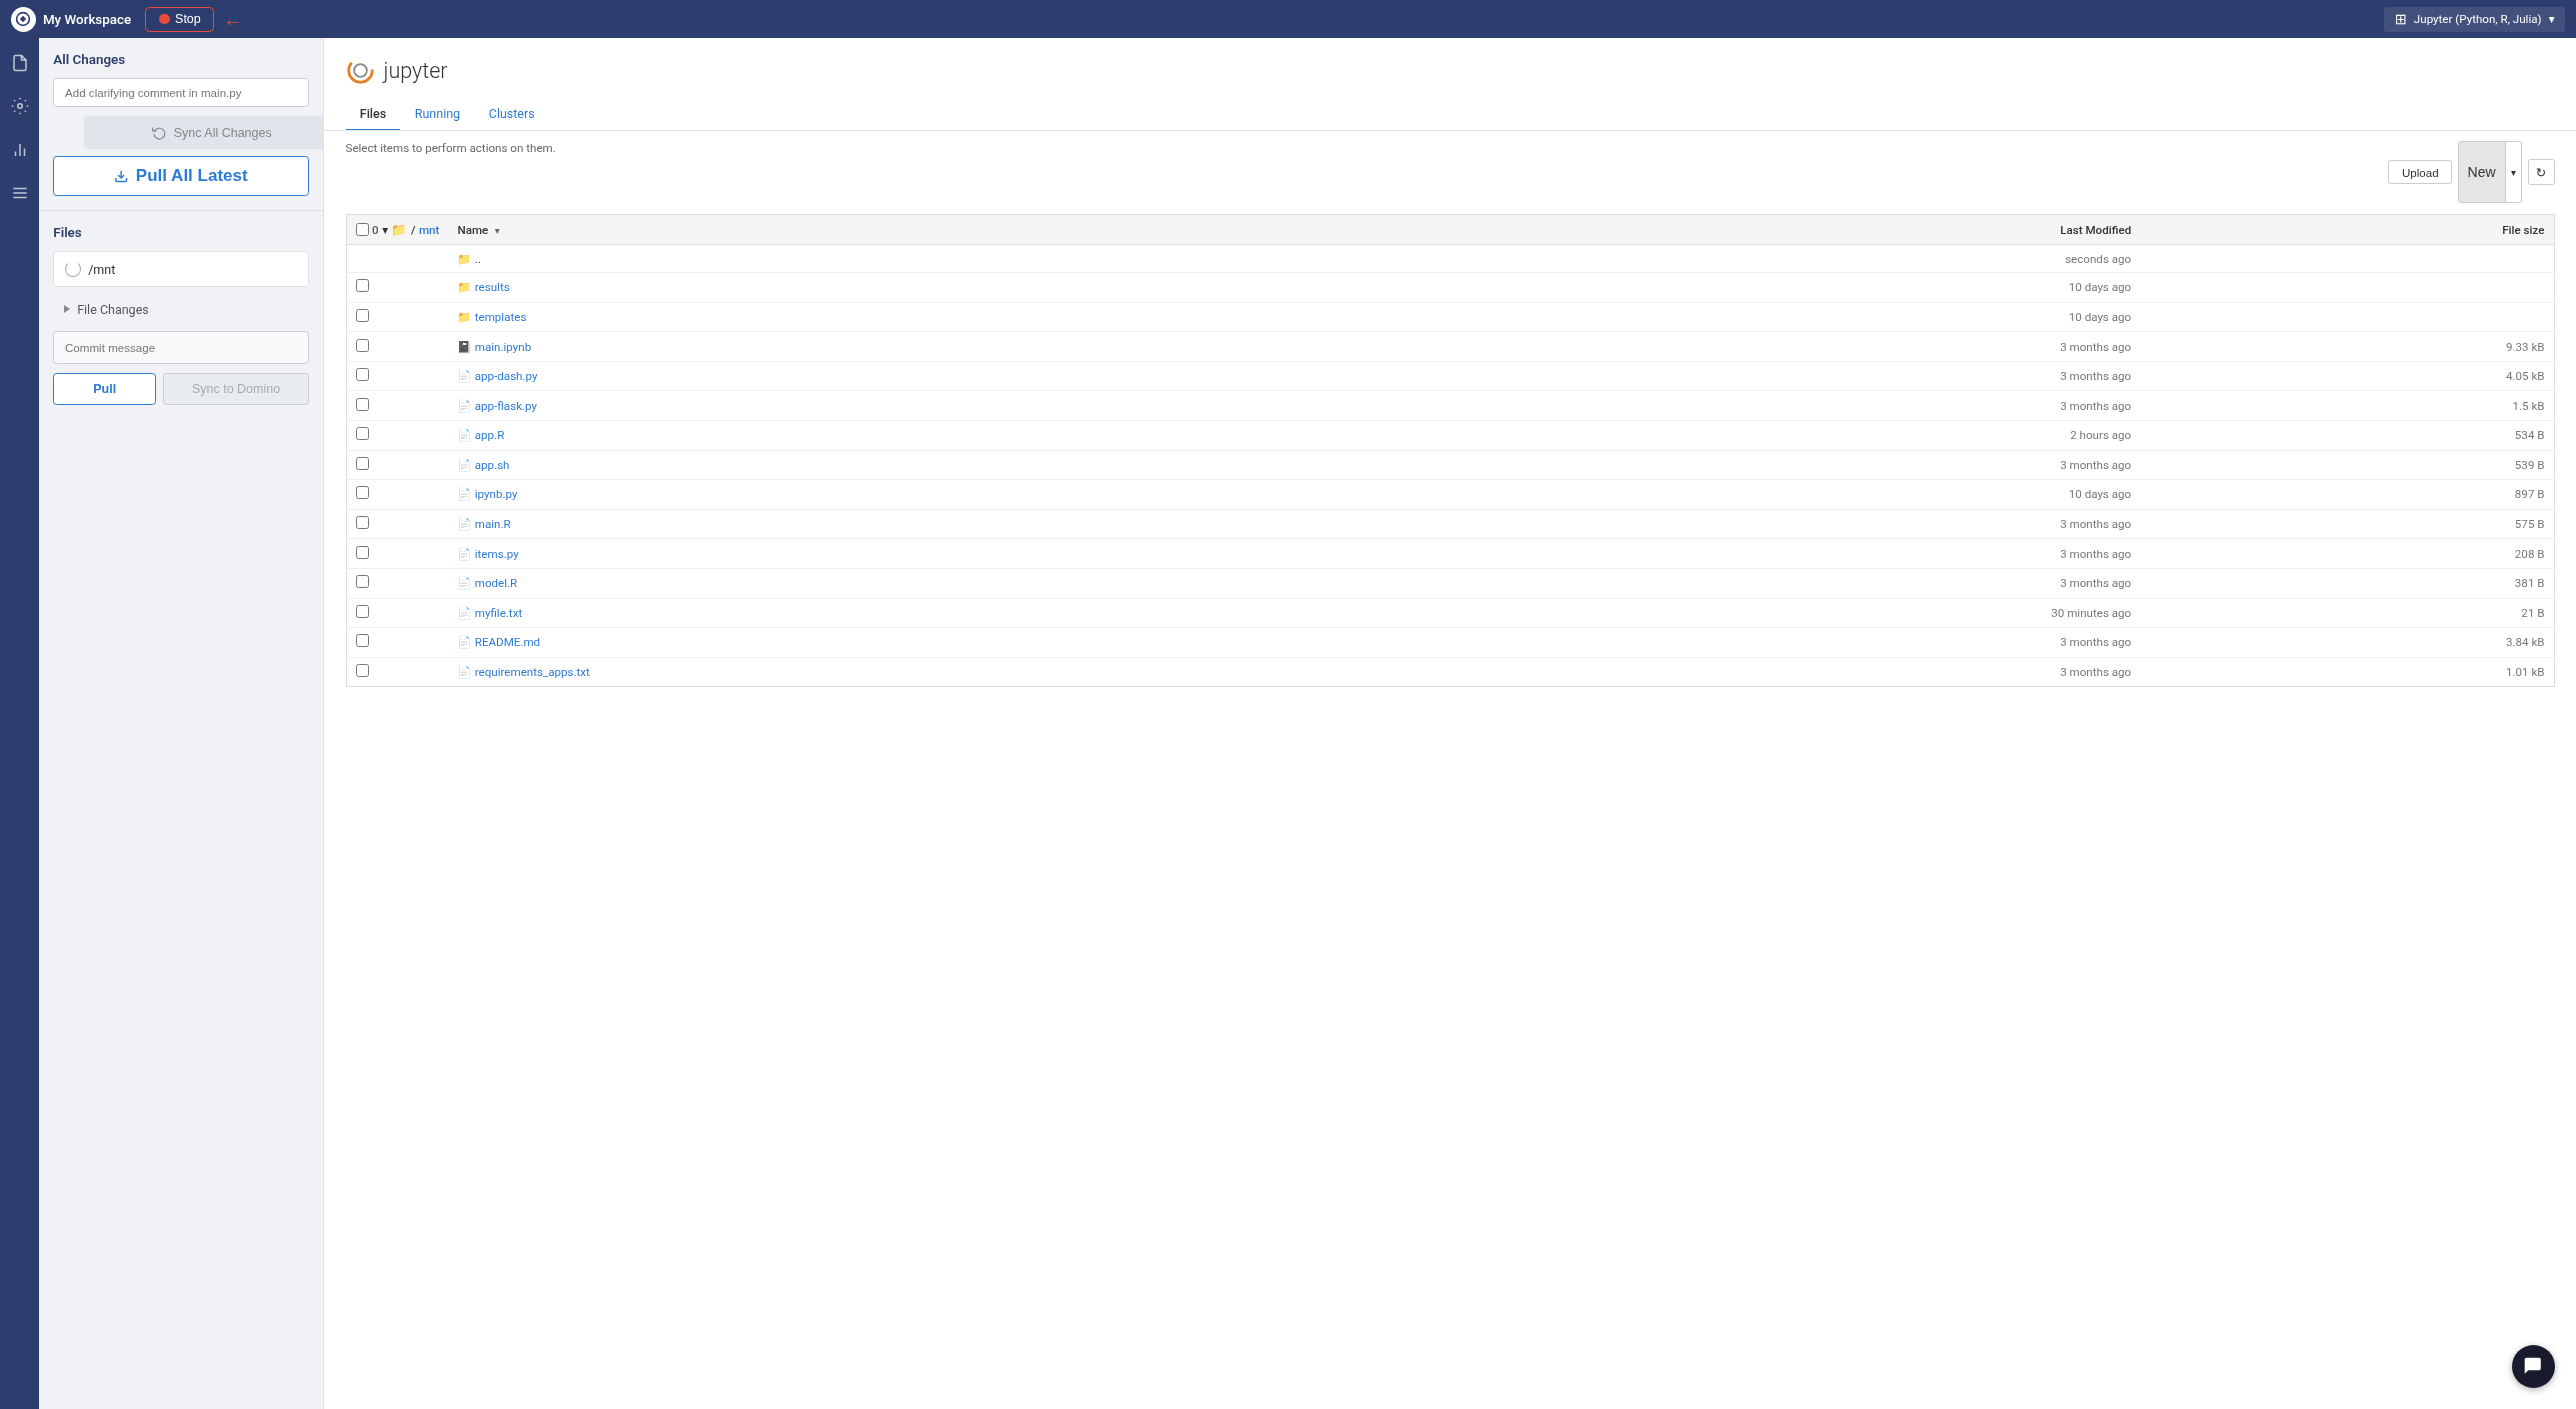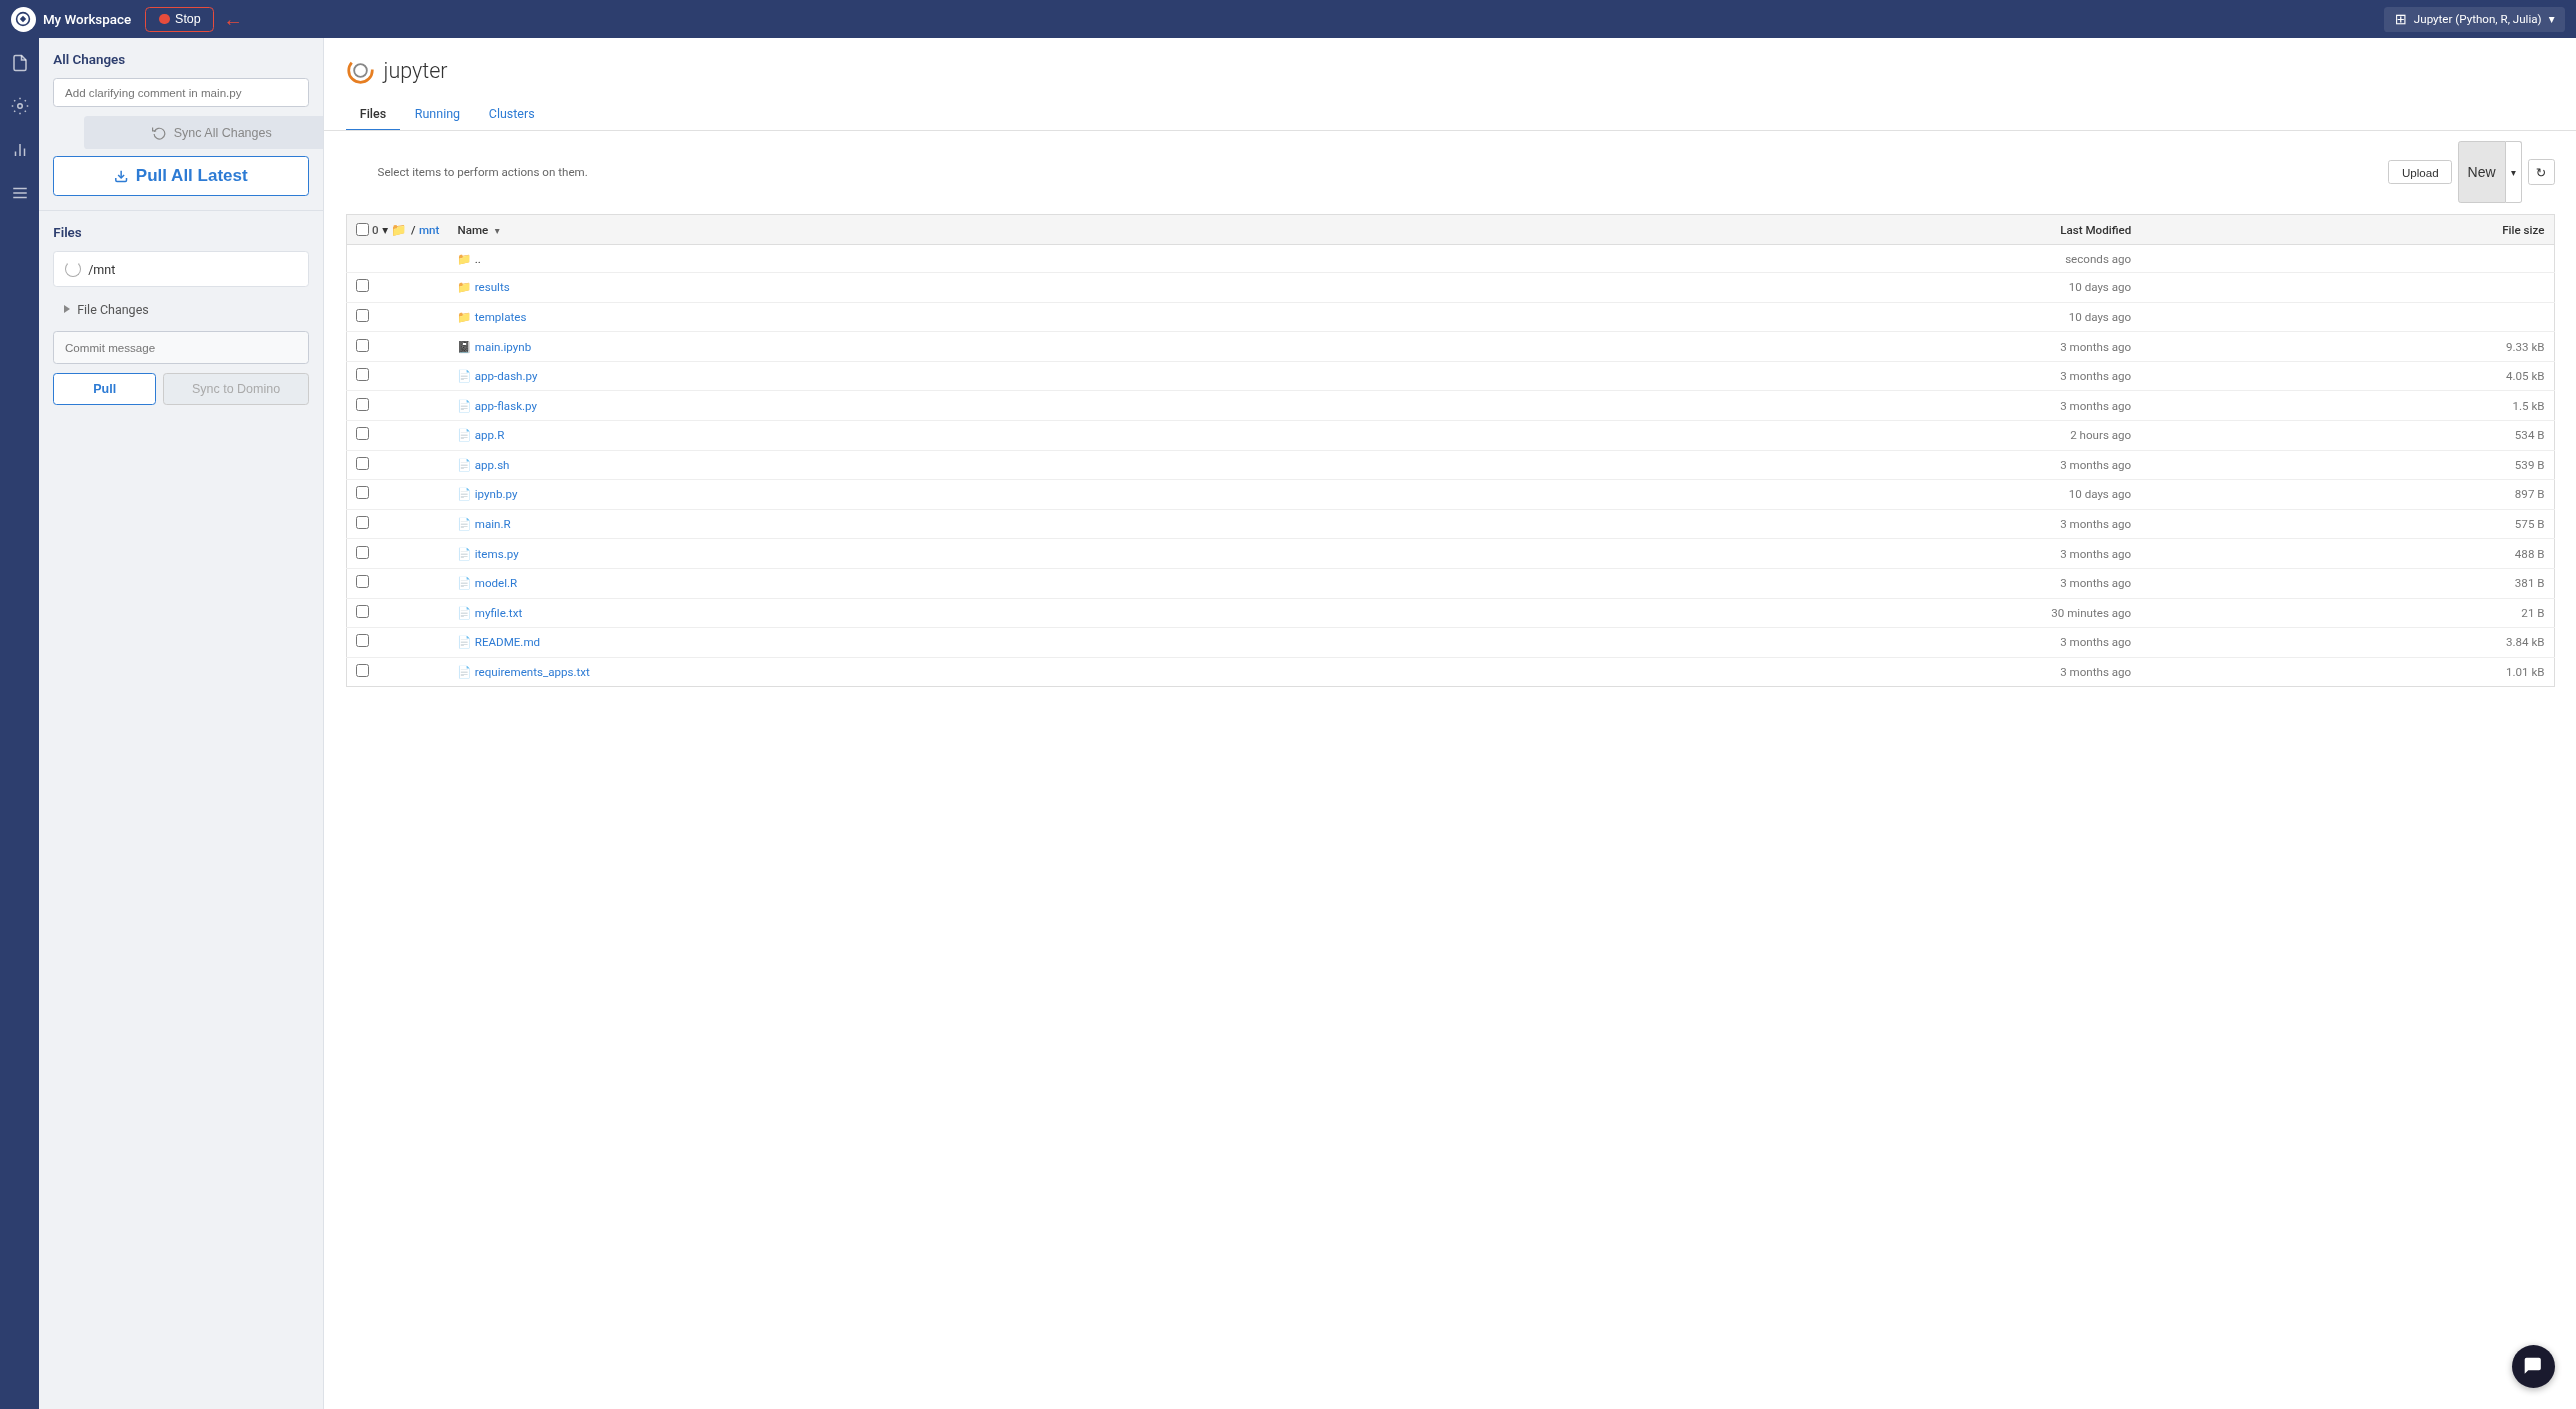--- a/index.html
+++ b/index.html
@@ -264,24 +264,23 @@
     .tab.active {
       border-bottom: 1.8px solid #2d7bd4;
       color: #333;
       font-weight: 500;
     }
     .tab:not(.active) { color: #2d7bd4; }
 
     
     .file-toolbar {
       padding: 10.7px 21.5px;
-      display: flex; align-items: center; justify-content: space-between;
+      display: flex; justify-content: space-between;
       font-size: 11.6px;
       color: #666;
-      margin-left: 32px;
     }
     .toolbar-right {
       display: flex; gap: 5.4px; align-items: center;
     }
     .upload-btn {
       padding: 4.5px 12.5px;
       border: 0.9px solid #ccc;
       border-radius: 2.7px;
       background: white;
       font-size: 11.6px;
@@ -628,21 +627,21 @@
     <td class="right">575 B</td>
   </tr>
             <tr>
     <td class="checkbox-cell">
       <input type="checkbox" class="file-checkbox" style="">
     </td>
     <td>
       <span style="color:#aaa;">📄</span> <a class="file-link">items.py</a>
     </td>
     <td class="right">3 months ago</td>
-    <td class="right">488 B</td>
+    <td class="right">208 B</td>
   </tr>
             <tr>
     <td class="checkbox-cell">
       <input type="checkbox" class="file-checkbox" style="">
     </td>
     <td>
       <span style="color:#aaa;">📄</span> <a class="file-link">model.R</a>
     </td>
     <td class="right">3 months ago</td>
     <td class="right">381 B</td>

